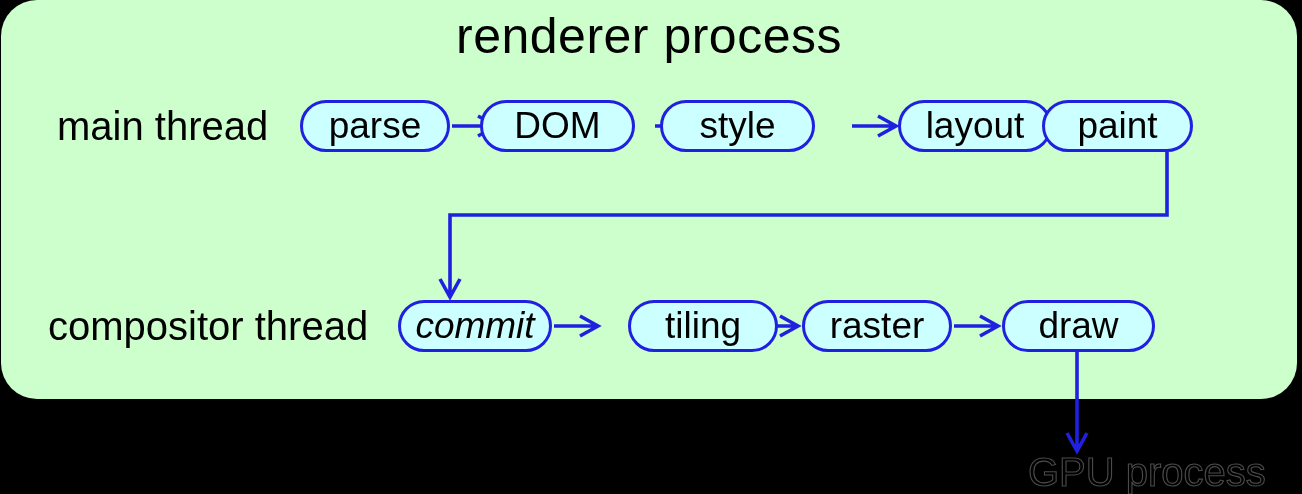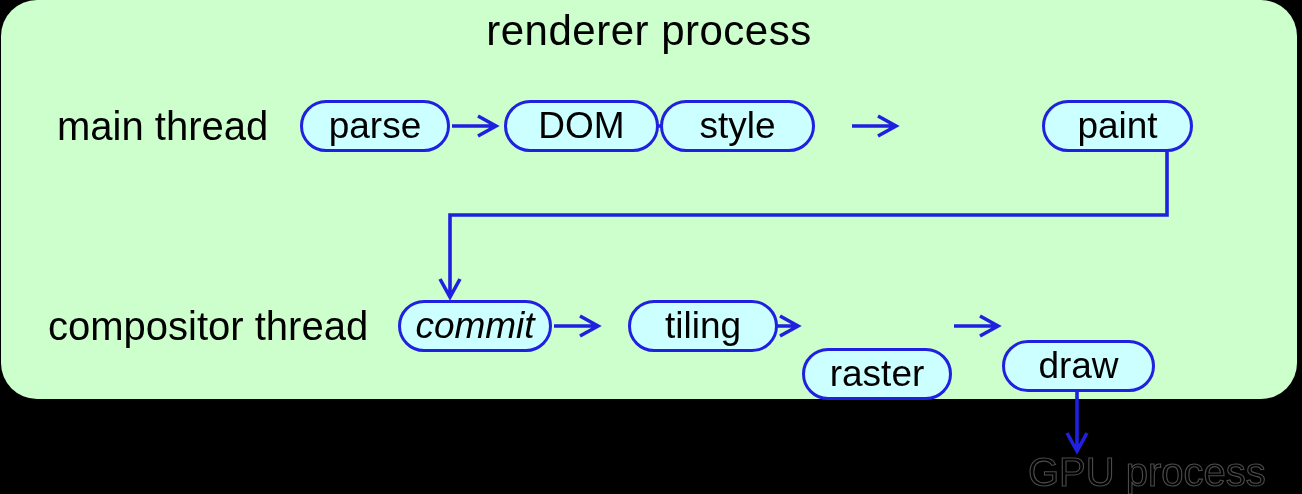--- a/index.html
+++ b/index.html
@@ -17,21 +17,21 @@
     position: absolute;
     left: 1px; top: 0;
     width: 1296px; height: 399px;
     background: var(--box, #ccffcc);
     border-radius: 36px;
   }
   .title {
     position: absolute;
     left: 1px; top: 7px; width: 1296px;
     text-align: center;
-    font-size: 42px;
+    font-size: 50px;
     color: var(--text, #000);
     letter-spacing: 0.5px;
   }
   .row-label {
     position: absolute;
     height: 52px;
     display: flex;
     align-items: center;
     font-size: 40px;
     color: var(--text, #000);
@@ -49,28 +49,28 @@
     display: flex;
     align-items: center;
     justify-content: center;
     font-size: 37px;
     color: var(--text, #000);
     white-space: nowrap;
   }
   .row1 { top: 100px; text-align: right; }
   .row2 { top: 300px; }
   .n-parse  { left: 300px;  width: 150px; }
-  .n-dom    { left: 504px;  width: 155px; }
+  .n-dom    { left: 480px;  width: 155px; }
   .n-style  { left: 660px;  width: 155px; }
   .n-layout { left: 898px;  width: 154px; }
   .n-paint  { left: 1042px; width: 151px; }
   .n-commit { left: 398px;  width: 154px; font-style: italic; }
   .n-tiling { left: 628px;  width: 150px; }
-  .n-raster { left: 802px;  width: 150px; margin-top: 48px; }
-  .n-draw   { left: 1002px; width: 153px; margin-top: 40px; }
+  .n-raster { left: 802px;  width: 150px; }
+  .n-draw   { left: 1002px; width: 153px; }
   svg.wires {
     position: absolute;
     left: 0; top: 0;
     width: 1302px; height: 494px;
     pointer-events: none;
   }
   svg.wires path {
     stroke: var(--stroke, #2020e0);
     stroke-width: 3.6;
     fill: none;
@@ -106,20 +106,21 @@
     <path d="M954 326 L998 326 M980 316 L998 326 L980 336"></path>
     <path d="M1077 352 L1077 451 M1067 433 L1077 451 L1087 433"></path>
   </svg>
 
   <div class="row-label main">main thread</div>
   <div class="row-label compositor">compositor thread</div>
 
   <div class="node row1 n-parse">parse</div>
   <div class="node row1 n-dom">DOM</div>
   <div class="node row1 n-style">style</div>
+  <div class="node row1 n-layout">layout</div>
   <div class="node row1 n-paint">paint</div>
 
   <div class="node row2 n-commit">commit</div>
   <div class="node row2 n-tiling">tiling</div>
   <div class="node row2 n-raster">raster</div>
   <div class="node row2 n-draw">draw</div>
 
   <div class="gpu-label">GPU process</div>
 
 </div>

